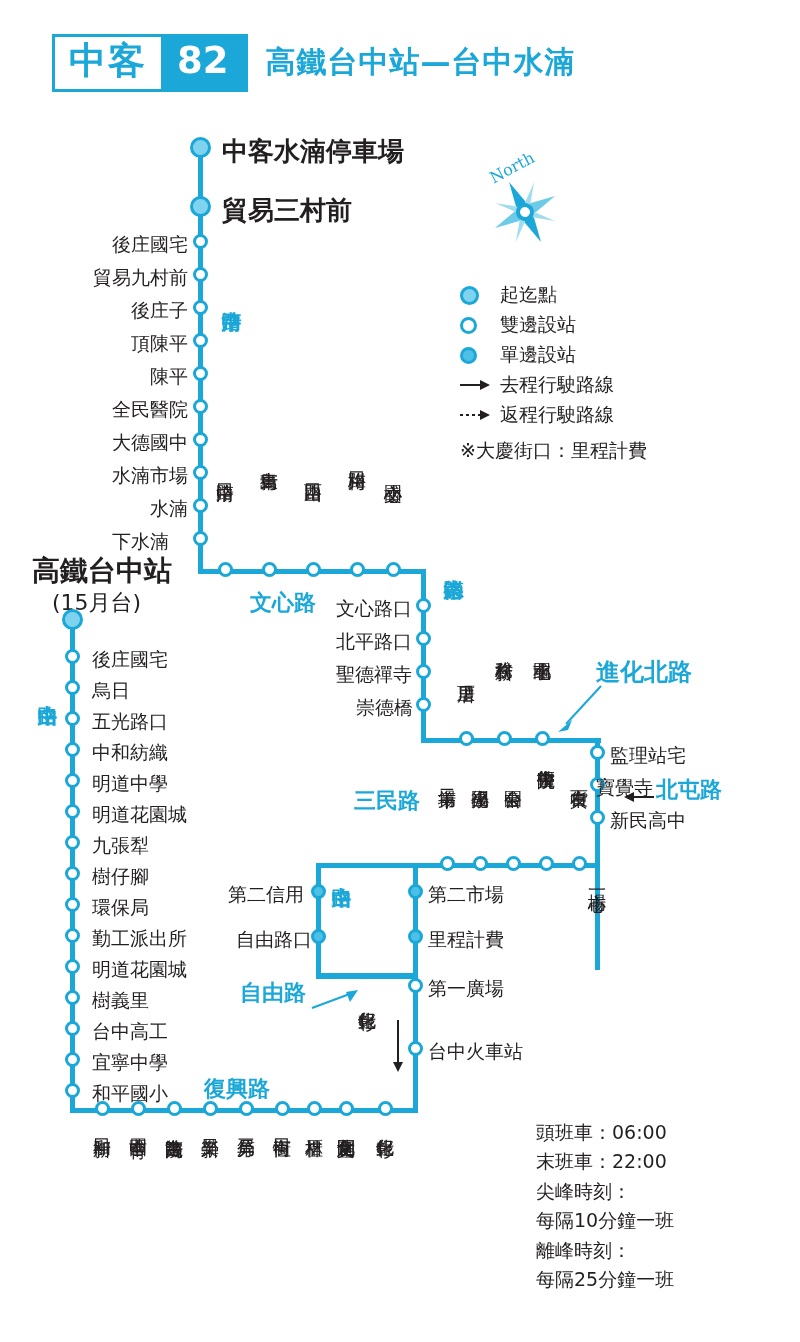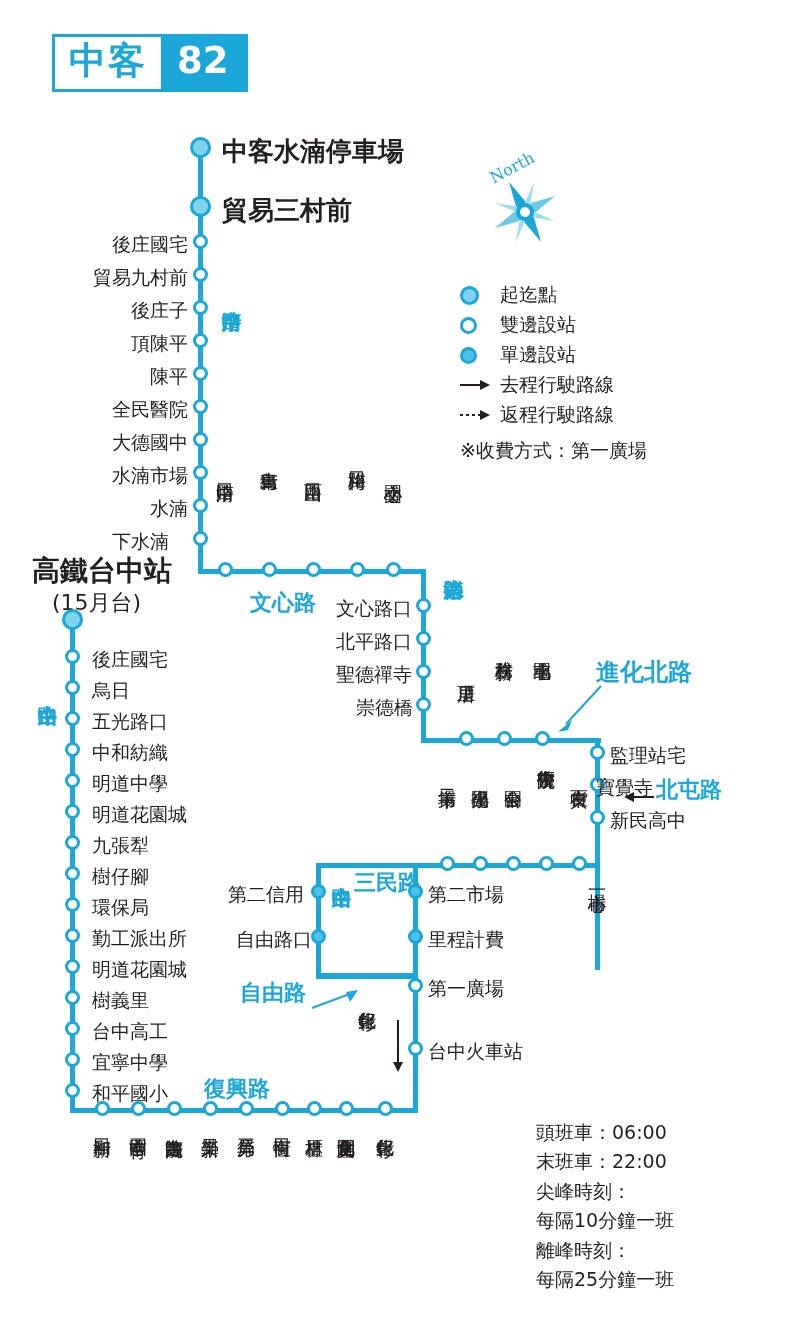--- a/index.html
+++ b/index.html
@@ -60,20 +60,21 @@
 </head>
 <body>
 
 <div class="root">
 
   <div class="hdr">
     <div class="hdr-box">
       <div class="hdr-op">中客</div>
       <div class="hdr-num">82</div>
     </div>
+    <div class="hdr-title">高鐵台中站—台中水湳</div>
   </div>
 
   <div class="line lv" style="left:198px;top:148px;height:424px;"></div>
 
   <div class="line lh" style="left:198px;top:569px;width:228px;"></div>
 
   <div class="line lv" style="left:421px;top:569px;height:172px;"></div>
 
   <div class="line lh" style="left:421px;top:738px;width:180px;"></div>
 
@@ -208,21 +209,21 @@
 
   <div class="stop" style="left:506px;top:856px;"></div>
   <div class="vlbl" style="left:504px;top:776px;">台中公園</div>
 
   <div class="stop" style="left:539px;top:856px;"></div>
   <div class="vlbl" style="left:537px;top:756px;">台中技術學院</div>
 
   <div class="stop" style="left:572px;top:856px;"></div>
   <div class="vlbl" style="left:570px;top:776px;">中友百貨</div>
 
-  <div class="lbl blue" style="left:354px;top:868px;font-size:22px;">三民路</div>
+  <div class="lbl blue" style="left:354px;top:786px;font-size:22px;">三民路</div>
 
   <div class="vlbl" style="left:588px;top:880px;">一心市場</div>
 
   <div class="stop filled" style="left:311px;top:884px;"></div>
   <div class="lbl" style="left:228px;top:882px;">第二信用</div>
 
   <div class="stop filled" style="left:311px;top:929px;"></div>
   <div class="lbl" style="left:236px;top:927px;">自由路口</div>
 
   <div class="vlbl blue" style="left:332px;top:872px;">中山路</div>
@@ -375,21 +376,21 @@
     </div>
     <div class="lg-row">
       <div class="lg-mark">
         <svg width="30" height="12">
             <line x1="0" y1="6" x2="22" y2="6" stroke="#231f20" stroke-width="2" stroke-dasharray="3,3"></line>
             <polygon points="30,6 20,1 20,11" fill="#231f20"></polygon>
           </svg>
       </div>
       <div class="lg-txt">返程行駛路線</div>
     </div>
-    <div class="note">※收費方式：第一廣場</div>
+    <div class="note">※大慶街口：里程計費</div>
   </div>
 
   <div class="sched">
     <div>頭班車：06:00</div>
     <div>末班車：22:00</div>
     <div>尖峰時刻：</div>
     <div>每隔10分鐘一班</div>
     <div>離峰時刻：</div>
     <div>每隔25分鐘一班</div>
   </div>

